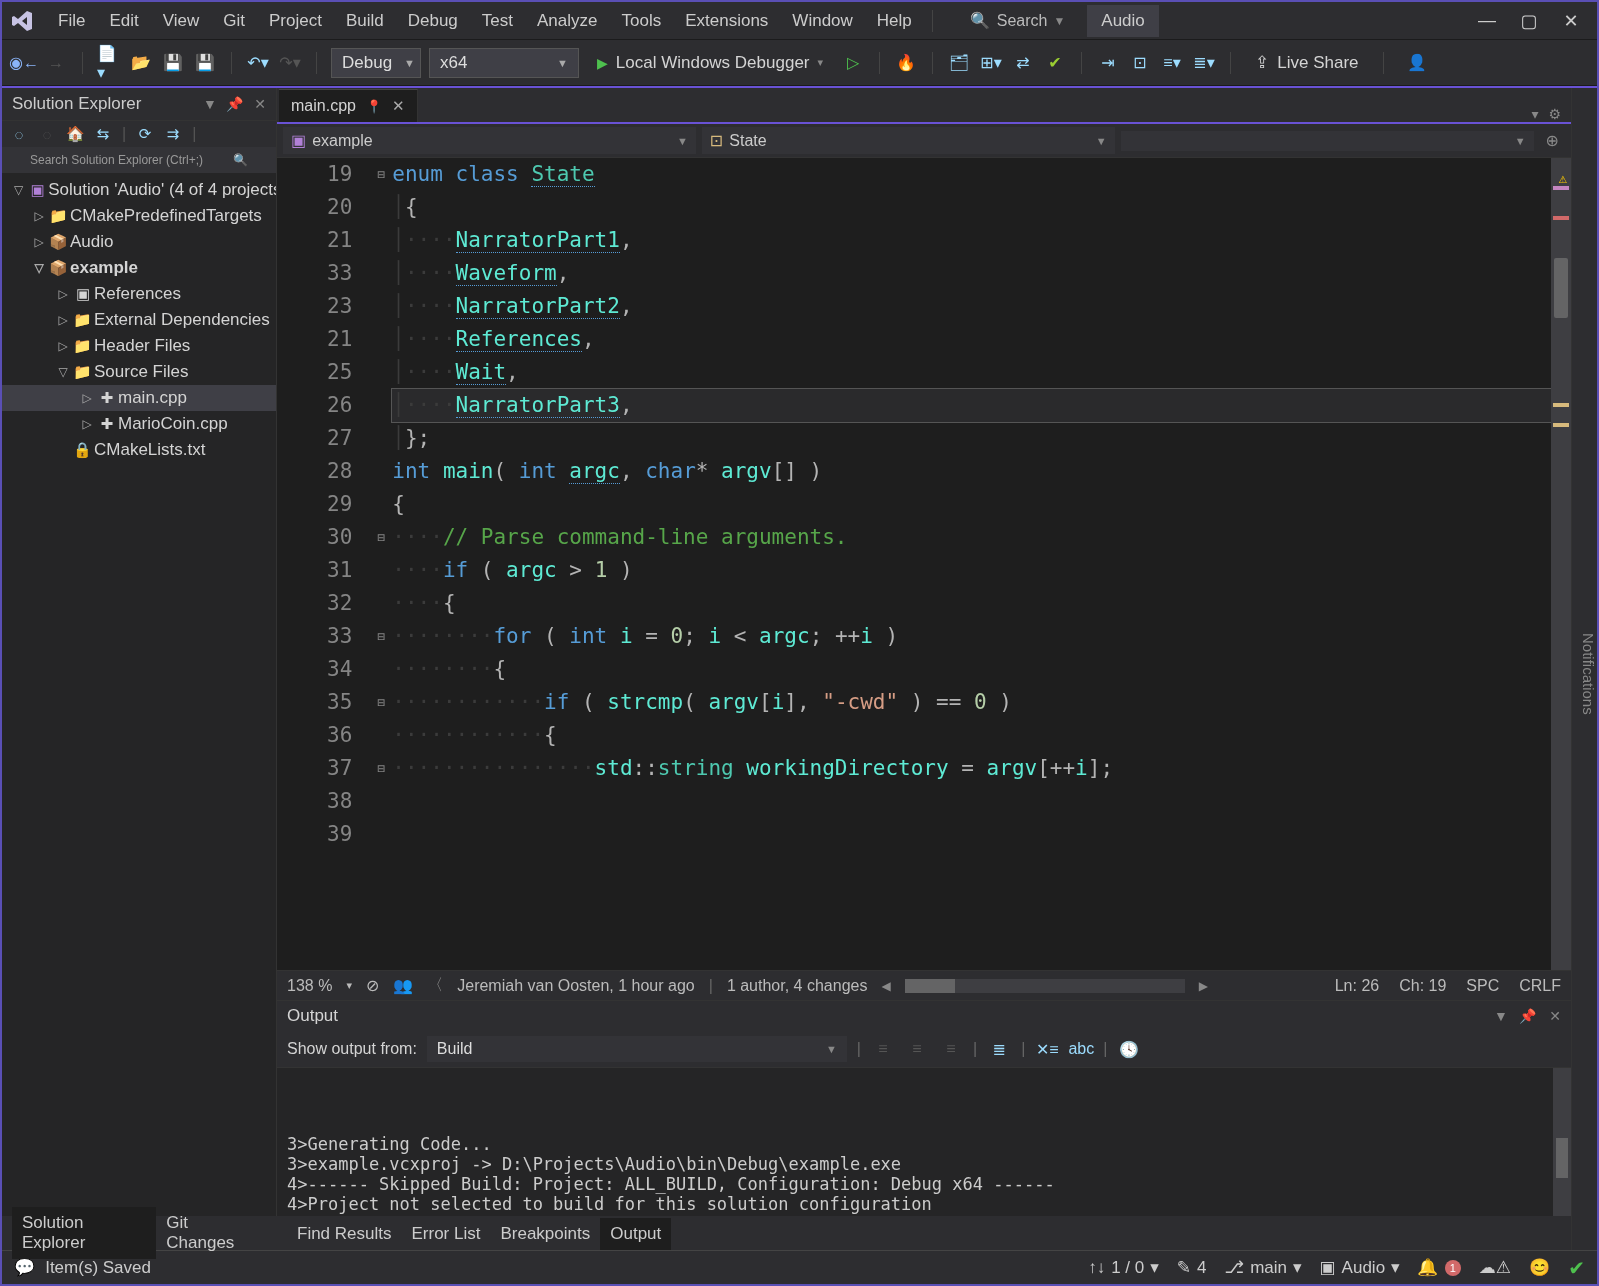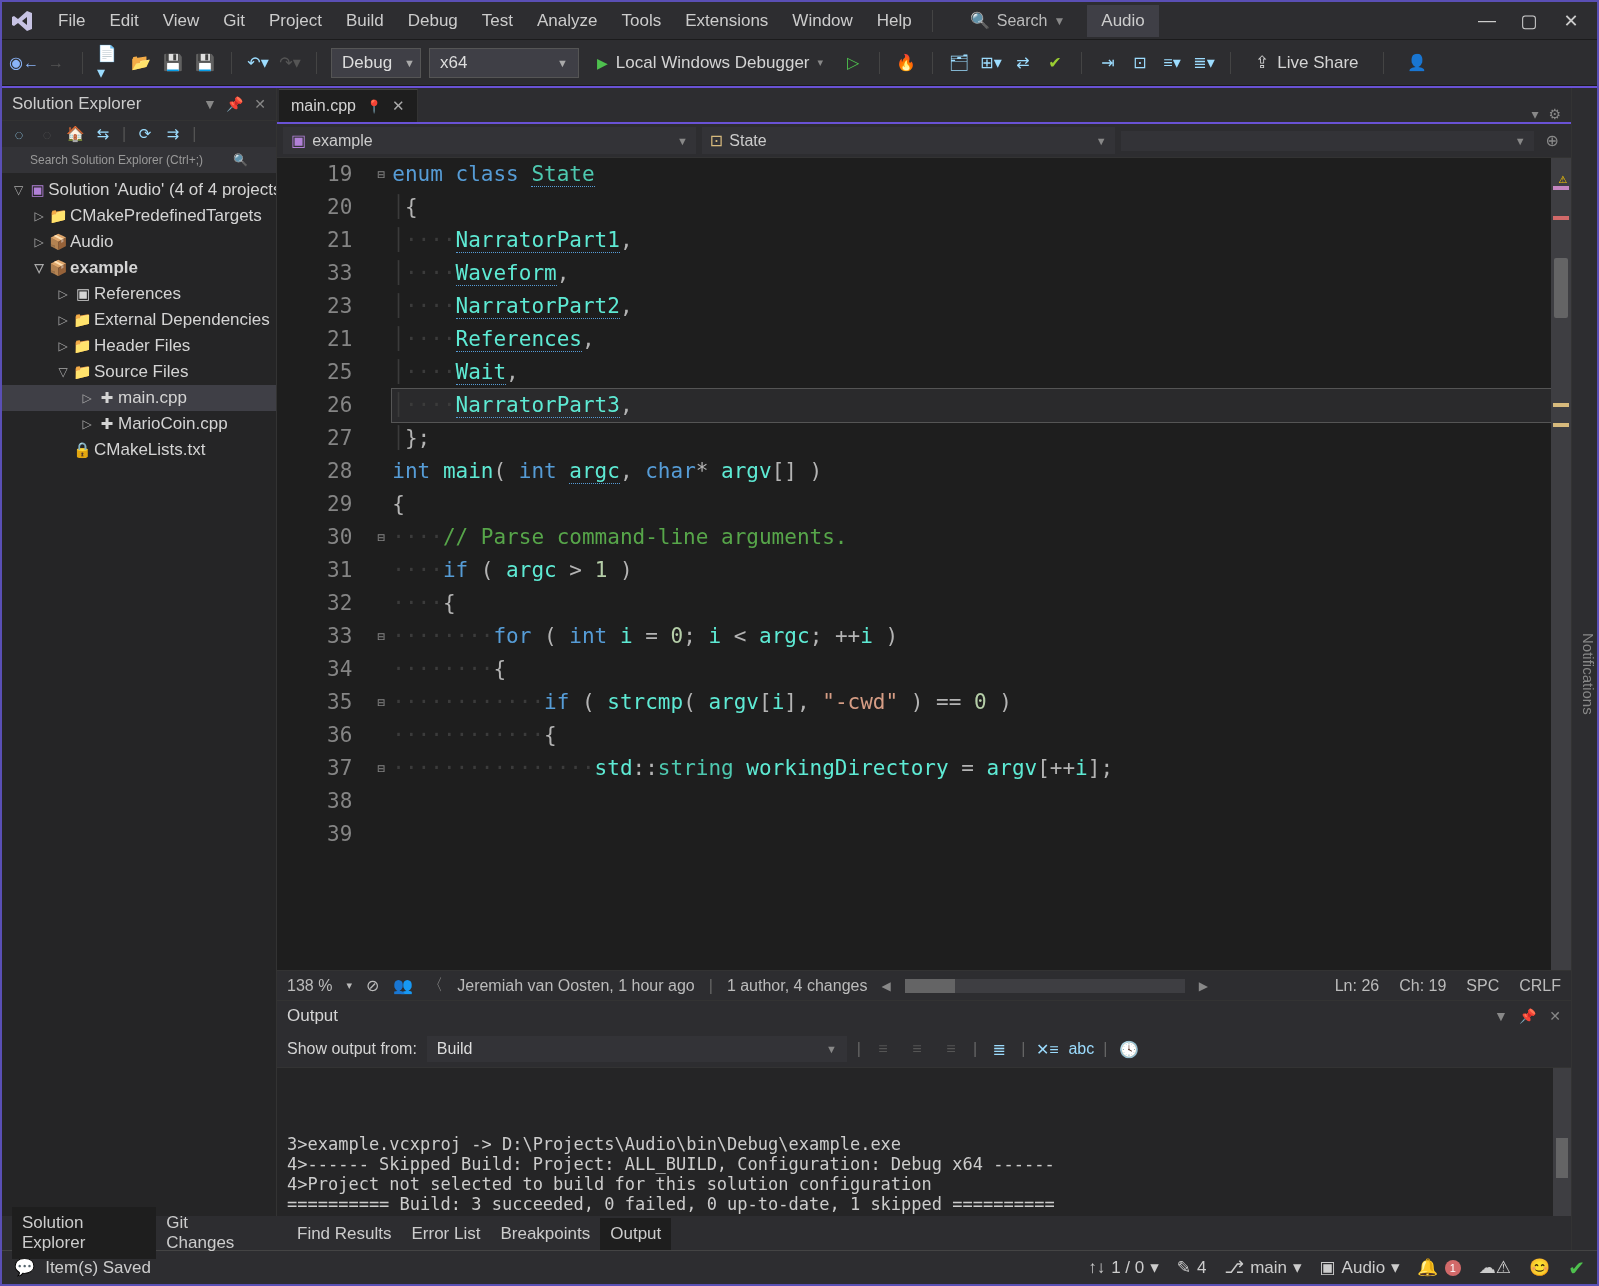--- a/index.html
+++ b/index.html
@@ -468,21 +468,21 @@
         <span style="color:#666;">|</span>
         <span class="tb-icon">✕≡</span>
         <span class="tb-icon">abc</span>
         <span style="color:#666;">|</span>
         <span class="tb-icon">🕓</span>
       </div>
       <div class="out-body" id="outbody">
         <div class="out-scroll-v">
           <div style="position:absolute;left:3px;right:3px;top:70px;height:40px;background:#646465;"></div>
         </div>
-      <div>3&gt;example.vcxproj -&gt; D:\Projects\Audio\bin\Debug\example.exe</div><div>4&gt;------ Skipped Build: Project: ALL_BUILD, Configuration: Debug x64 ------</div><div>4&gt;Project not selected to build for this solution configuration</div><div>========== Build: 3 succeeded, 0 failed, 0 up-to-date, 1 skipped ==========</div></div>
+      <div>3&gt;Generating Code...</div><div>3&gt;example.vcxproj -&gt; D:\Projects\Audio\bin\Debug\example.exe</div><div>4&gt;------ Skipped Build: Project: ALL_BUILD, Configuration: Debug x64 ------</div><div>4&gt;Project not selected to build for this solution configuration</div><div>========== Build: 3 succeeded, 0 failed, 0 up-to-date, 1 skipped ==========</div></div>
       <div class="out-scroll-h"><span style="color:#888;padding:0 6px;">◂</span></div>
     </div>
   </div>
 
   <div class="right-rail"><span>Notifications</span></div>
 </div>
 
 <div class="bottom-strip" id="btabs-left" style="position:absolute;left:2px;bottom:36px;width:275px;">
     <div class="btab active">Solution Explorer</div>
     <div class="btab">Git Changes</div>

